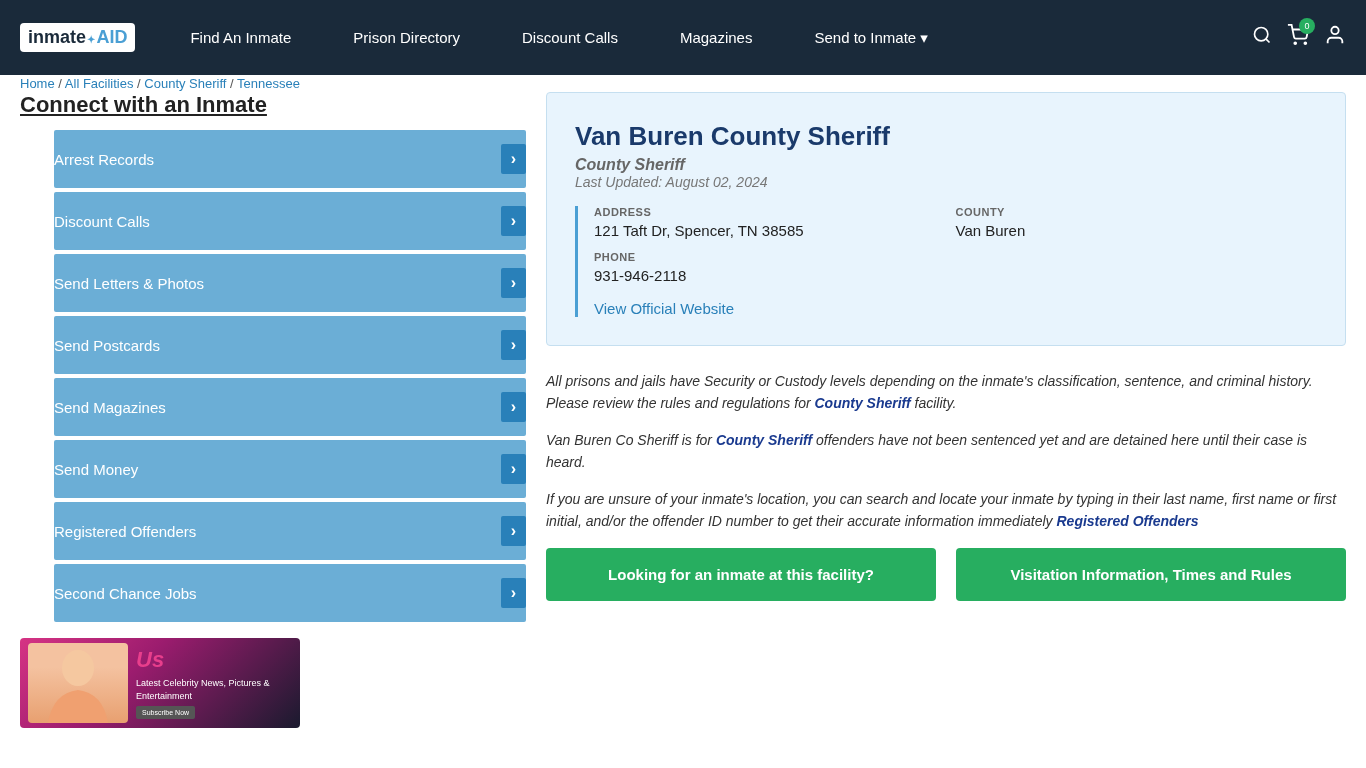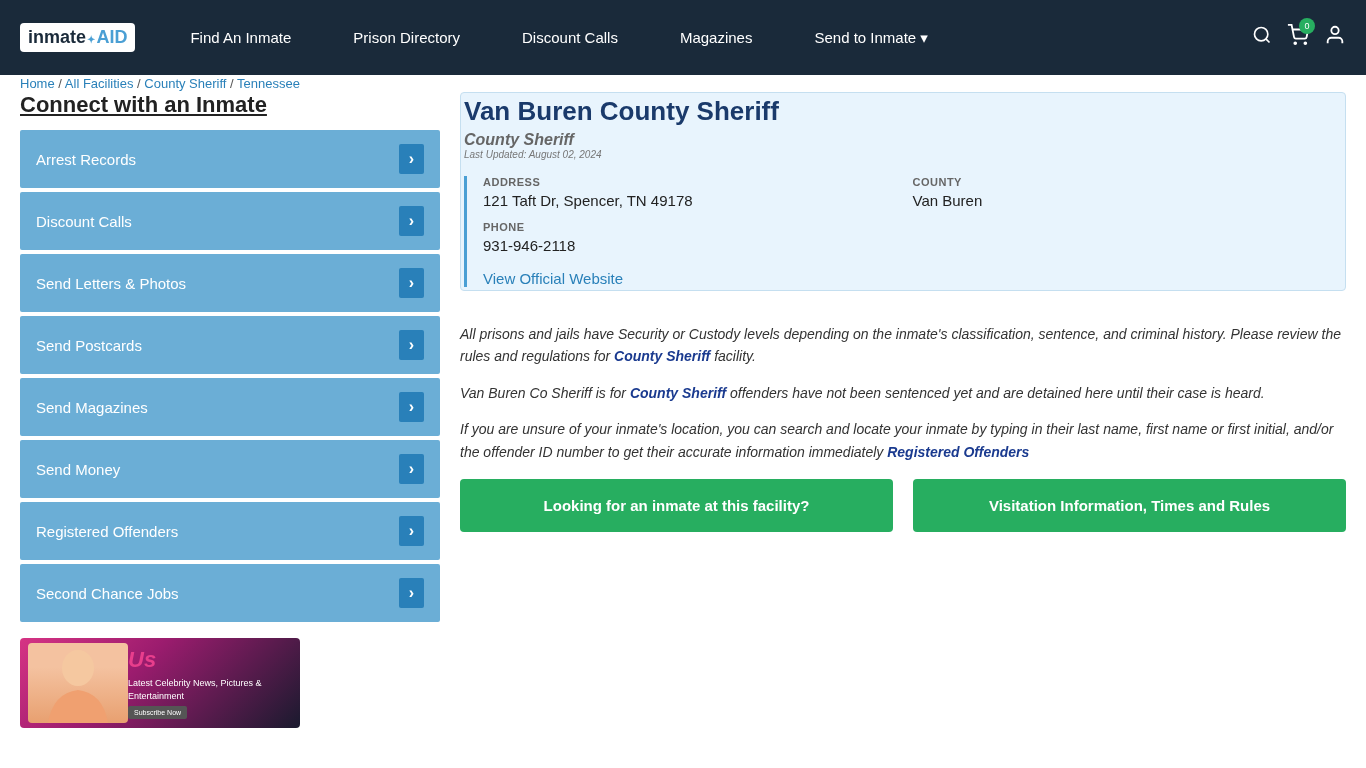--- a/index.html
+++ b/index.html
@@ -97,45 +97,46 @@
 
     
     .main-layout {
       display: flex;
       padding: 0 20px 20px 20px;
       gap: 20px;
     }
 
     
     .sidebar {
-      width: 420px;
+      width: 506px;
       flex-shrink: 0;
     }
     .sidebar-title {
       font-size: 22px;
       font-weight: bold;
       text-decoration: underline;
       margin-bottom: 12px;
       color: #222;
     }
     .sidebar-menu {
       display: flex;
       flex-direction: column;
       gap: 4px;
     }
     .sidebar-item {
       background: #6baed6;
       color: #fff;
-      padding: 14px 16px;
+      padding: 14px 0;
       display: flex;
       justify-content: space-between;
       align-items: center;
       cursor: pointer;
       font-size: 15px;
       border-radius: 2px;
+      margin-left: 34px;
     }
     .sidebar-arrow {
       background: #2980b9;
       padding: 6px 10px;
       font-size: 16px;
       font-weight: bold;
       border-radius: 2px;
     }
     .ad-box {
       margin-top: 16px;
@@ -155,20 +156,21 @@
       background: linear-gradient(180deg, #f4c2a0 30%, #e8a070 100%);
       border-radius: 4px;
       flex-shrink: 0;
       overflow: hidden;
       display: flex;
       align-items: flex-end;
       justify-content: center;
     }
     .ad-text-area {
       flex: 1;
+      padding-left: 8px;
       color: #fff;
     }
     .ad-logo {
       font-size: 22px;
       font-weight: bold;
       color: #e83e8c;
       font-style: italic;
     }
     .ad-tagline {
       font-size: 9px;
@@ -187,37 +189,37 @@
     }
 
     
     .content-panel {
       flex: 1;
     }
     .facility-card {
       background: #e8f4fd;
       border: 1px solid #c5dff0;
       border-radius: 4px;
-      padding: 3px;
-      margin-bottom: 16px;
+      padding: 28px;
+      margin-bottom: 8px;
     }
     .facility-name {
       font-size: 26px;
       font-weight: bold;
       color: #1a3a6b;
       margin-bottom: 4px;
     }
     .facility-type {
       font-size: 16px;
       font-weight: bold;
       color: #666;
       font-style: italic;
     }
     .facility-updated {
-      font-size: 10px;
+      font-size: 14px;
       color: #777;
       font-style: italic;
       margin-bottom: 16px;
     }
     .facility-info {
       display: grid;
       grid-template-columns: 1fr 1fr;
       gap: 12px 0;
       border-left: 3px solid #4a9fd4;
       padding-left: 16px;
@@ -391,21 +393,21 @@
 
   <div class="content-panel">
     <div class="facility-card">
       <div class="facility-name">Van Buren County Sheriff</div>
       <div class="facility-type">County Sheriff</div>
       <div class="facility-updated">Last Updated: August 02, 2024</div>
 
       <div class="facility-info">
         <div class="info-group">
           <div class="info-label">ADDRESS</div>
-          <div class="info-value">121 Taft Dr, Spencer, TN 49178</div>
+          <div class="info-value">121 Taft Dr, Spencer, TN 38585</div>
         </div>
         <div class="info-group">
           <div class="info-label">COUNTY</div>
           <div class="info-value">Van Buren</div>
         </div>
         <div class="info-group">
           <div class="info-label">PHONE</div>
           <div class="info-value">931-946-2118</div>
         </div>
         <div class="info-group" style="grid-column: 1 / -1; margin-top: 4px;">

